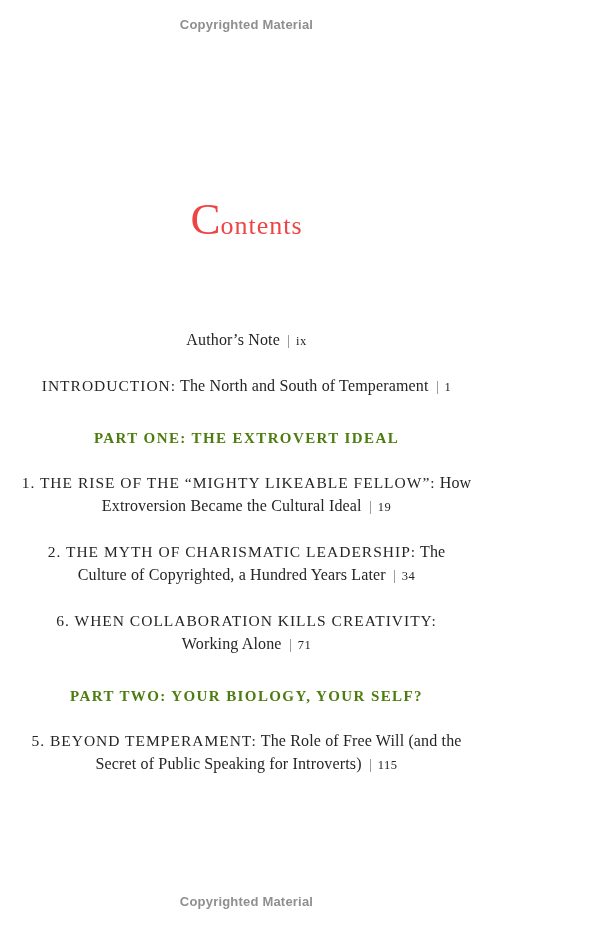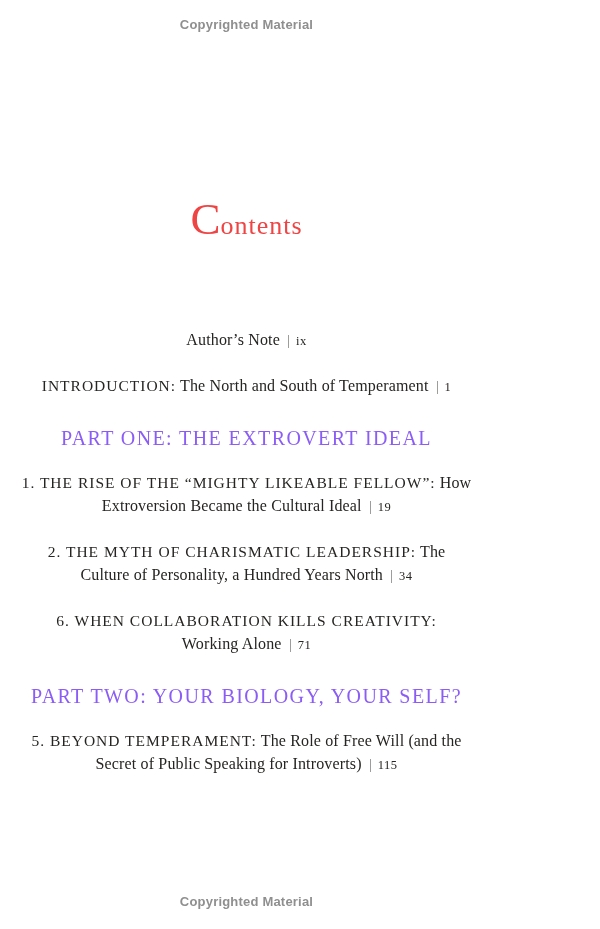--- a/index.html
+++ b/index.html
@@ -60,25 +60,25 @@
   }
   .caps {
     font-size: 15.5px;
     letter-spacing: 1px;
   }
   .rest {
     font-size: 16px;
     letter-spacing: 0.15px;
   }
   .part-heading {
-    font-weight: normal;
-    font-size: 20px;
+    font-weight: bold;
+    font-size: 15px;
     letter-spacing: 1.4px;
     line-height: 23px;
-    color: #8b5cf6;
+    color: #4d7c0f;
   }
   .sep {
     display: inline-block;
     padding: 0 6px 0 7px;
     font-size: 15px;
     color: #4a4a48;
     transform: scaleX(0.7);
   }
   .pagenum {
     font-size: 12.5px;
@@ -108,21 +108,21 @@
       <span class="toc-line part-heading">PART ONE: THE EXTROVERT IDEAL</span>
     </div>
 
     <div class="toc-entry">
       <span class="toc-line"><span class="caps">1. THE RISE OF THE “MIGHTY LIKEABLE FELLOW”:</span><span class="rest"> How</span></span>
       <span class="toc-line"><span class="rest">Extroversion Became the Cultural Ideal</span><span class="sep">|</span><span class="pagenum">19</span></span>
     </div>
 
     <div class="toc-entry">
       <span class="toc-line"><span class="caps">2. THE MYTH OF CHARISMATIC LEADERSHIP:</span><span class="rest"> The</span></span>
-      <span class="toc-line"><span class="rest">Culture of Personality, a Hundred Years North</span><span class="sep">|</span><span class="pagenum">34</span></span>
+      <span class="toc-line"><span class="rest">Culture of Copyrighted, a Hundred Years Later</span><span class="sep">|</span><span class="pagenum">34</span></span>
     </div>
 
     <div class="toc-entry">
       <span class="toc-line"><span class="caps">6. WHEN COLLABORATION KILLS CREATIVITY:</span></span>
       <span class="toc-line"><span class="rest">Working Alone</span><span class="sep">|</span><span class="pagenum">71</span></span>
     </div>
 
     <div class="toc-entry toc-part">
       <span class="toc-line part-heading">PART TWO: YOUR BIOLOGY, YOUR SELF?</span>
     </div>

